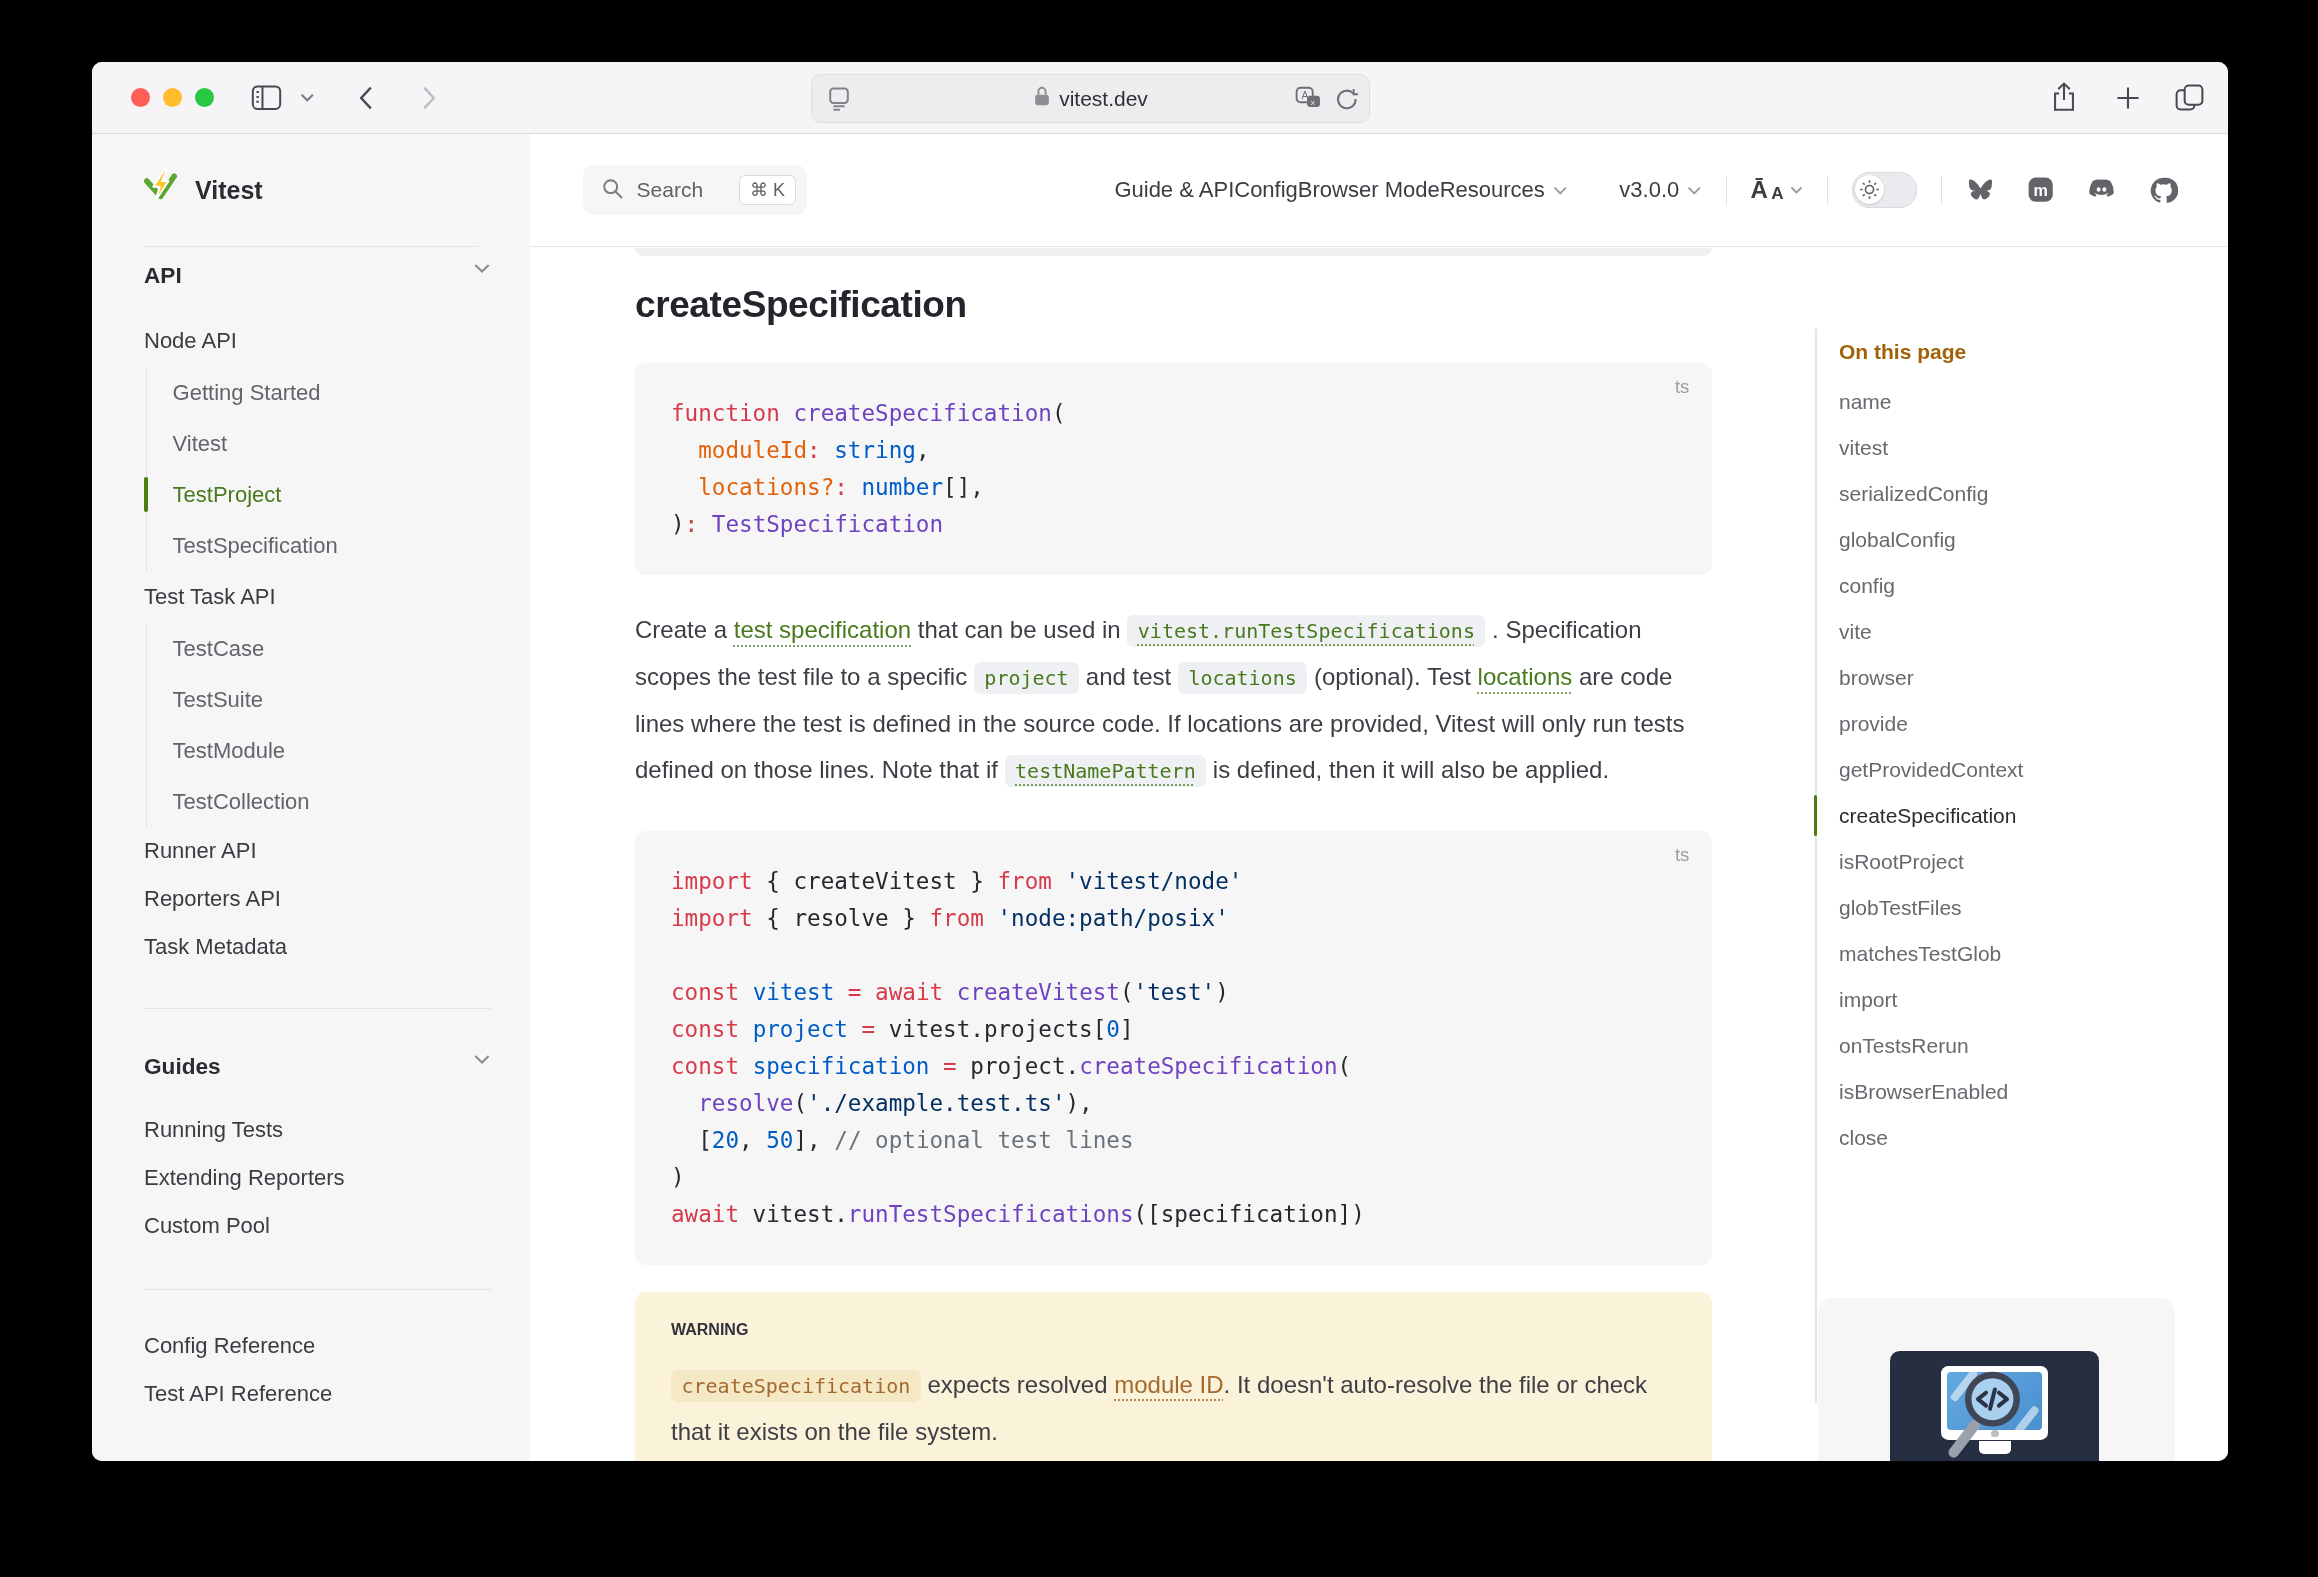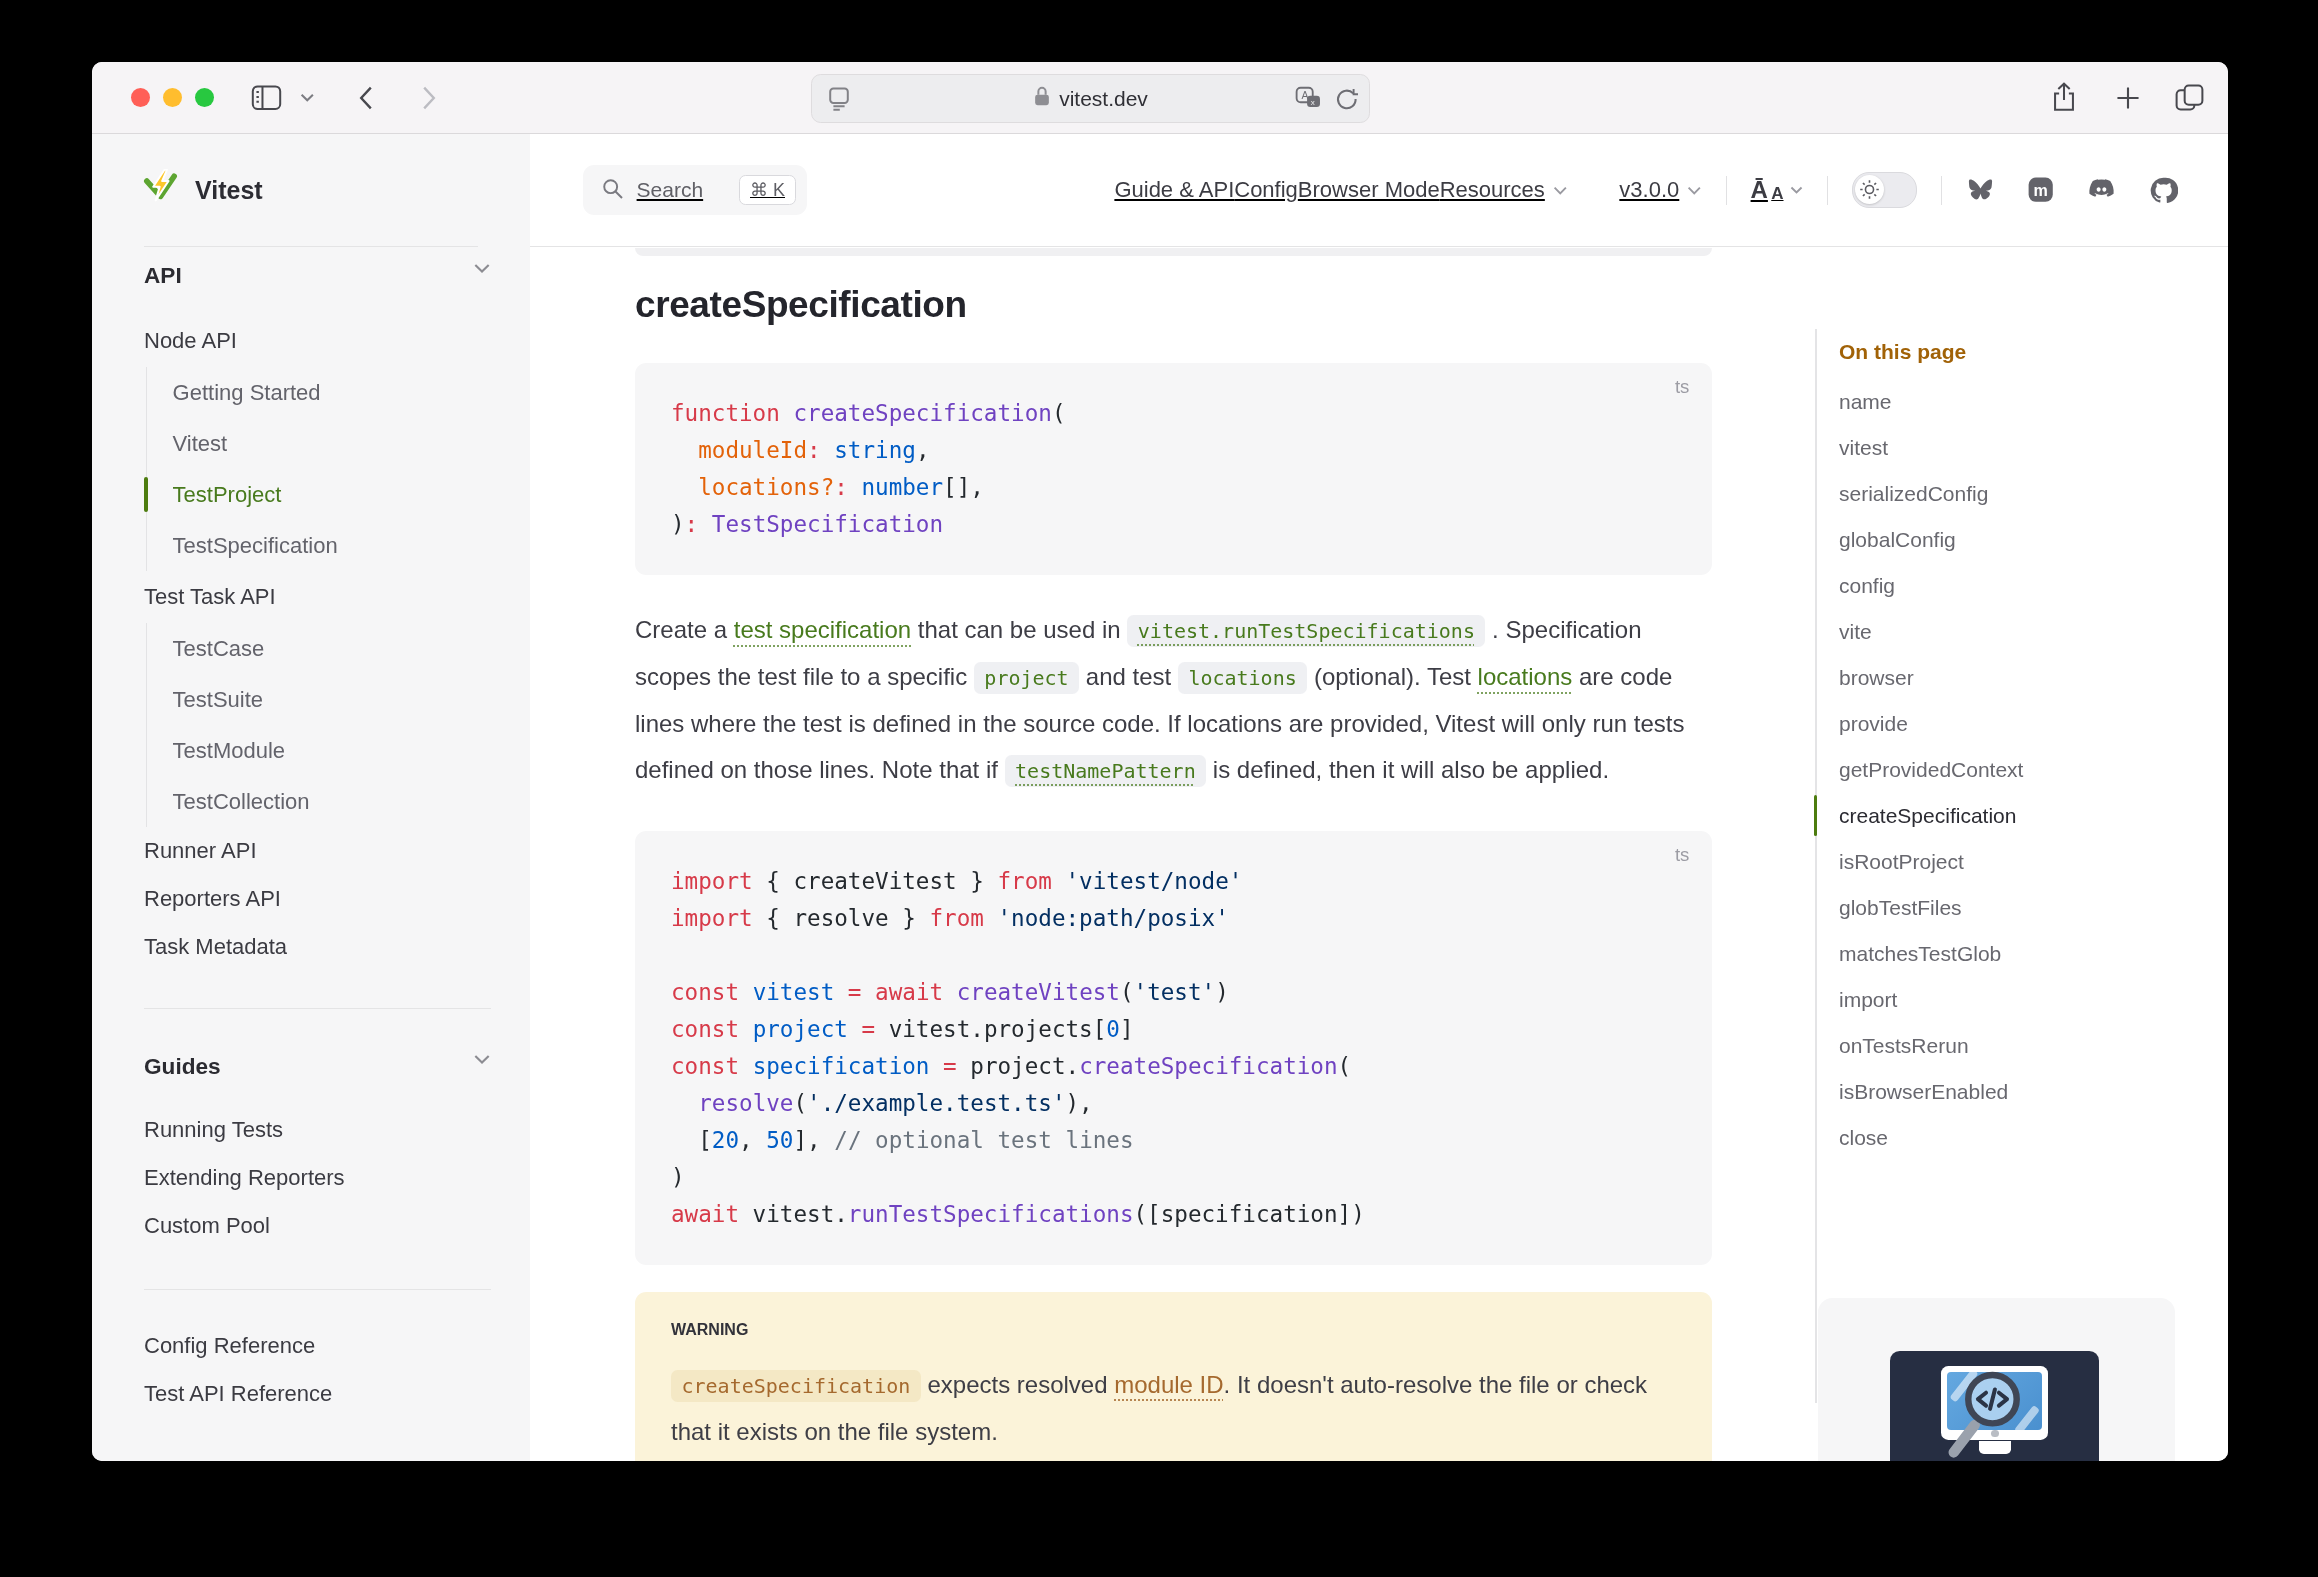--- a/index.html
+++ b/index.html
@@ -30,21 +30,21 @@
   .sb-group-label{height:52px;display:flex;align-items:center;font-weight:500;color:#3b3b42;cursor:pointer;}
   .sb-children{list-style:none;margin:0 0 0 1.6px;padding:0 0 0 26px;border-left:1.6px solid #e3e3e5;}
   .sb-children li{height:51px;display:flex;align-items:center;color:#63636b;font-weight:500;position:relative;cursor:pointer;}
   .sb-children li.active{color:#487a1d;}
   .sb-children li.active .bar{position:absolute;left:-29px;top:8px;bottom:8px;width:4px;border-radius:2.4px;background:#4d7c0f;}
   .sb-item{height:48px;display:flex;align-items:center;font-weight:500;color:#3b3b42;cursor:pointer;}
   .hr1{border:none;border-top:0.8px solid #e4e4e5;margin:37px 0 45px;}
   .hr2{border:none;border-top:0.8px solid #e4e4e5;margin:39px 0 32px;}
 
   .main{flex:1;position:relative;background:#fff;}
-  .site-header{position:absolute;top:0;left:0;right:0;height:113px;background:#fff;border-bottom:0.8px solid #e4e4e5;display:flex;align-items:center;padding:0 50px 0 53px;box-sizing:border-box;text-decoration:underline;}
+  .site-header{position:absolute;top:0;left:0;right:0;height:113px;background:#fff;border-bottom:0.8px solid #e4e4e5;display:flex;align-items:center;padding:0 50px 0 53px;box-sizing:border-box;}
   .search-pill{width:224px;height:50px;background:#f6f6f7;border-radius:11.3px;display:flex;align-items:center;gap:13px;padding:0 11.3px 0 18px;box-sizing:border-box;cursor:pointer;}
   .search-pill .lbl{font-size:21px;color:#606066;}
   .search-pill kbd{margin-left:auto;font-family:inherit;font-size:18px;color:#5e5e64;border:1.2px solid #d9d9dd;background:#fff;border-radius:6.5px;padding:3.2px 9.7px;}
   .nav{list-style:none;display:flex;margin:0 0 0 auto;padding:0;align-items:flex-end;}
   .nav li{font-size:22px;font-weight:500;color:#3c3c43;display:flex;align-items:center;gap:8px;cursor:pointer;}
   .version{margin-left:52px;font-size:22px;font-weight:500;color:#3c3c43;display:flex;align-items:center;gap:8px;cursor:pointer;}
   .vsep{width:0.8px;height:29px;background:#e1e1e3;margin:0 24px;}
   .i18n{display:flex;align-items:center;gap:6.5px;color:#3c3c43;cursor:pointer;}
   .i18n .big{font-size:24px;font-weight:600;}
   .i18n .small{font-size:17px;font-weight:600;align-self:flex-end;margin-left:-3.2px;}

